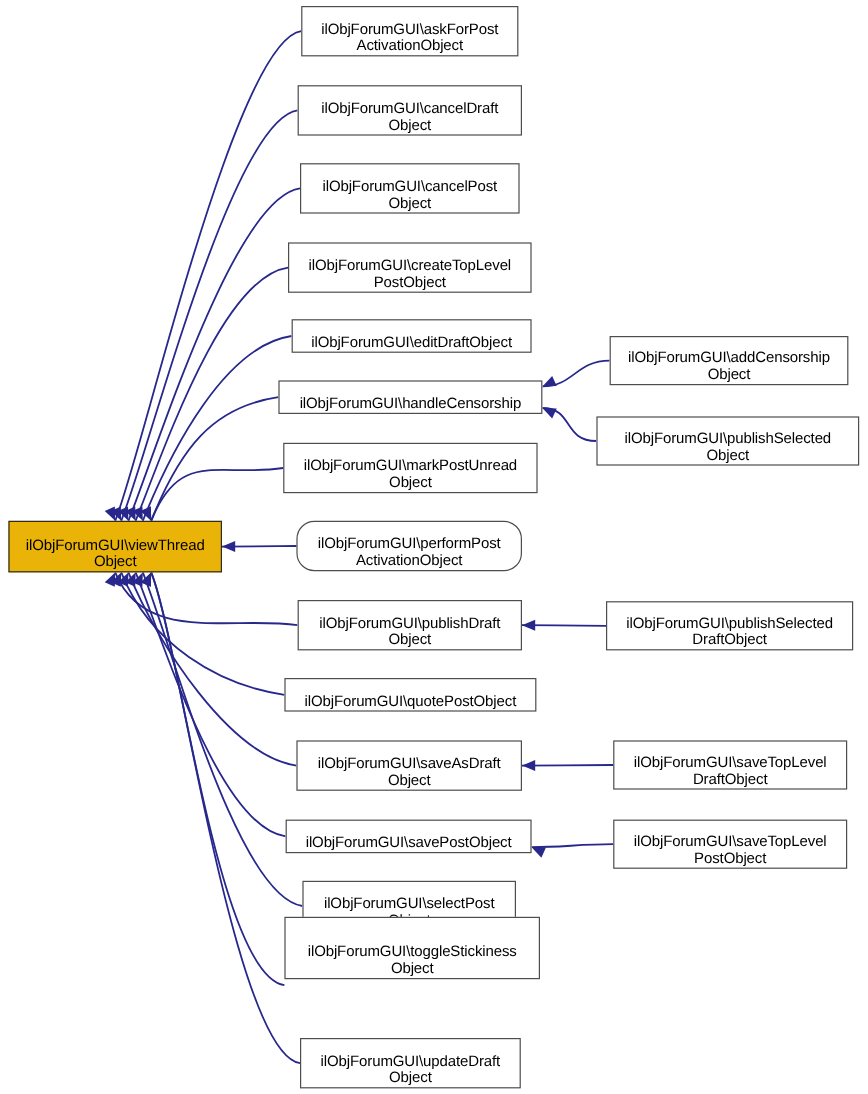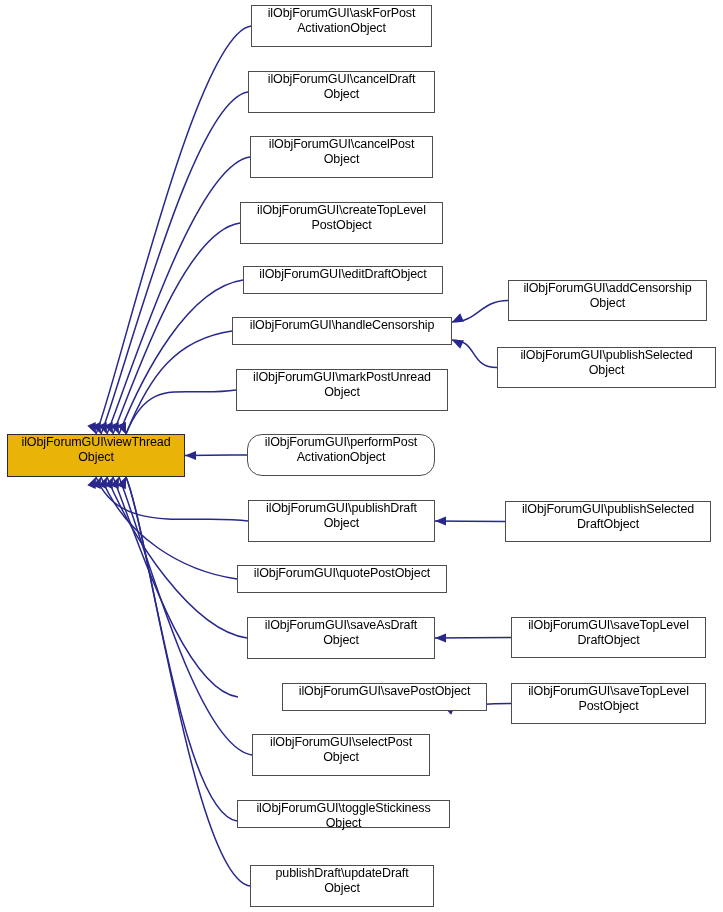--- a/index.html
+++ b/index.html
@@ -23,21 +23,21 @@
     height: 912px;
     pointer-events: none;
   }
   .node {
     position: absolute;
     box-sizing: border-box;
     border: 1px solid #4d4d4d;
     background: #ffffff;
     color: #000000;
     display: flex;
-    align-items: flex-start;
+    align-items: flex-end;
     justify-content: center;
     text-align: center;
     line-height: 1.18;
     font-size: 12.5px;
     letter-spacing: -0.1px;
     white-space: pre-line;
     z-index: 2;
   }
   .node.center {
     background: #eab308;
@@ -109,26 +109,26 @@
       <div class="node" style="left: 232px; top: 317px; width: 220px; height: 28px;"><span class="lbl">ilObjForumGUI\handleCensorship</span></div>
       <div class="node" style="left: 236px; top: 369px; width: 212px; height: 42px;"><span class="lbl">ilObjForumGUI\markPostUnread
 Object</span></div>
       <div class="node" style="left: 247px; top: 434px; width: 188px; height: 42px; border-radius: 15px;"><span class="lbl">ilObjForumGUI\performPost
 ActivationObject</span></div>
       <div class="node" style="left: 248px; top: 500px; width: 187px; height: 42px;"><span class="lbl">ilObjForumGUI\publishDraft
 Object</span></div>
       <div class="node" style="left: 237px; top: 565px; width: 210px; height: 28px;"><span class="lbl">ilObjForumGUI\quotePostObject</span></div>
       <div class="node" style="left: 247px; top: 617px; width: 188px; height: 42px;"><span class="lbl">ilObjForumGUI\saveAsDraft
 Object</span></div>
-      <div class="node" style="left: 238px; top: 683px; width: 205px; height: 28px; margin-left: 44px;"><span class="lbl">ilObjForumGUI\savePostObject</span></div>
+      <div class="node" style="left: 238px; top: 683px; width: 205px; height: 28px;"><span class="lbl">ilObjForumGUI\savePostObject</span></div>
       <div class="node" style="left: 252px; top: 734px; width: 178px; height: 42px;"><span class="lbl">ilObjForumGUI\selectPost
 Object</span></div>
-      <div class="node" style="left: 237px; top: 800px; width: 213px; height: 28px;"><span class="lbl">ilObjForumGUI\toggleStickiness
+      <div class="node" style="left: 237px; top: 764px; width: 213px; height: 52px;"><span class="lbl">ilObjForumGUI\toggleStickiness
 Object</span></div>
-      <div class="node" style="left: 250px; top: 865px; width: 184px; height: 42px;"><span class="lbl">publishDraft\updateDraft
+      <div class="node" style="left: 250px; top: 865px; width: 184px; height: 42px;"><span class="lbl">ilObjForumGUI\updateDraft
 Object</span></div>
       <div class="node" style="left: 508px; top: 280px; width: 199px; height: 41px;"><span class="lbl">ilObjForumGUI\addCensorship
 Object</span></div>
       <div class="node" style="left: 497px; top: 347px; width: 219px; height: 41px;"><span class="lbl">ilObjForumGUI\publishSelected
 Object</span></div>
       <div class="node" style="left: 505px; top: 501px; width: 206px; height: 41px;"><span class="lbl">ilObjForumGUI\publishSelected
 DraftObject</span></div>
       <div class="node" style="left: 511px; top: 617px; width: 195px; height: 41px;"><span class="lbl">ilObjForumGUI\saveTopLevel
 DraftObject</span></div>
       <div class="node" style="left: 511px; top: 683px; width: 195px; height: 41px;"><span class="lbl">ilObjForumGUI\saveTopLevel

